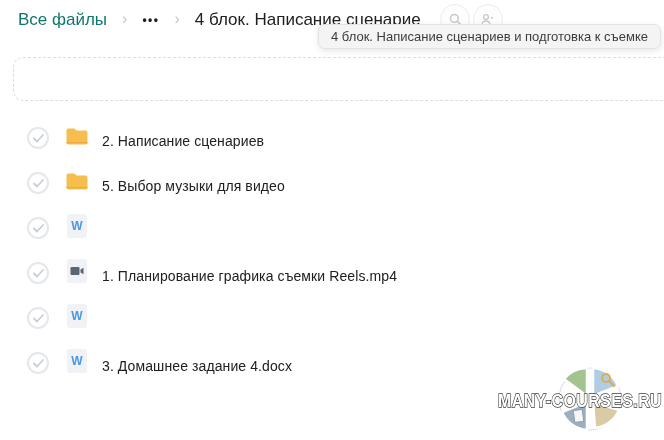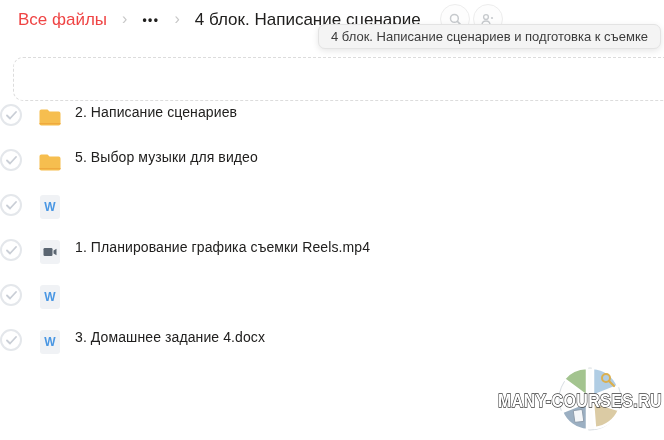--- a/index.html
+++ b/index.html
@@ -7,21 +7,21 @@
   body {
     position:relative;
     background:#ffffff;
     font-family:"Liberation Sans", sans-serif;
     overflow:hidden;
     color:#1c1c1e;
   }
 
   
   .breadcrumb { position:absolute; left:18px; top:10px; display:flex; align-items:center; gap:15px; white-space:nowrap; z-index:1; }
-  .crumb-root { font-size:17px; color:#ef4444; cursor:pointer; }
+  .crumb-root { font-size:17px; color:#0f766e; cursor:pointer; }
   .crumb-sep { font-size:16px; color:#c8c8c8; font-weight:400; transform:translateY(-1px); }
   .crumb-dots { font-size:12px; letter-spacing:1.5px; color:#21201f; font-weight:700; cursor:pointer; }
   .crumb-current { font-size:17px; color:#21201f; max-width:225px; overflow:hidden; white-space:nowrap; }
 
   
   .round-btn { position:absolute; width:30px; height:30px; top:4px; border-radius:50%;
     border:1px solid #ededed; background:#fdfdfd; display:flex; align-items:center; justify-content:center; z-index:2; }
   .round-btn.search { left:440px; }
   .round-btn.share { left:473px; }
   .round-btn svg { opacity:.55; }
@@ -30,21 +30,21 @@
   .tooltip { position:absolute; left:318px; top:24px; height:25px; display:flex; align-items:center;
     background:#f4f4f4; border:1px solid #e3e3e3; border-radius:7px; padding:0 12px;
     font-size:13px; color:#3c3c3c; box-shadow:0 2px 6px rgba(0,0,0,.10); white-space:nowrap; z-index:6; }
 
   
   .dropzone { position:absolute; left:13px; top:57px; right:-14px; height:44px;
     border:1px dashed #dcdcdc; border-radius:10px; background:#fff; }
 
   
   .file-list { position:absolute; left:0; top:104px; right:0; }
-  .file-row { height:45px; display:flex; align-items:flex-start; cursor:pointer; }
+  .file-row { height:45px; display:flex; align-items:flex-end; padding-left:27px; cursor:pointer; }
   .checkbox { width:22px; height:22px; min-width:22px; border:2px solid #e4e7eb; border-radius:50%;
     display:flex; align-items:center; justify-content:center; background:#fff; }
   .icon-wrap { margin-left:16px; width:24px; height:26px; display:flex; align-items:center; justify-content:center; }
   .file-name { margin-left:13px; font-size:14px; color:#21201f; letter-spacing:.1px; }
 
   .ficon { display:none; }
   .file-row[data-type="folder"] .ficon-folder { display:block; }
   .file-row[data-type="word"]   .ficon-word   { display:flex; }
   .file-row[data-type="video"]  .ficon-video  { display:flex; }
   .file-row[data-type="image"]  .ficon-image  { display:flex; }

